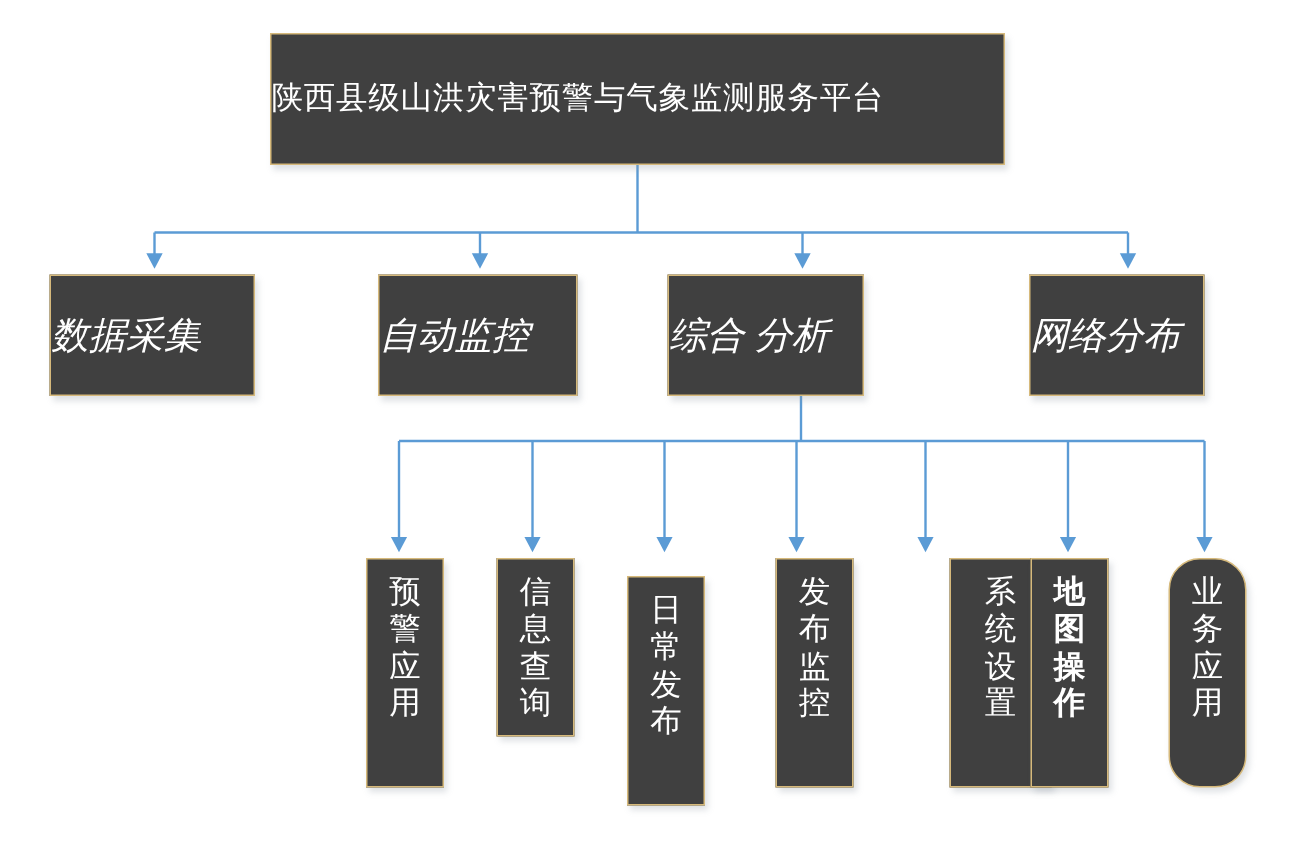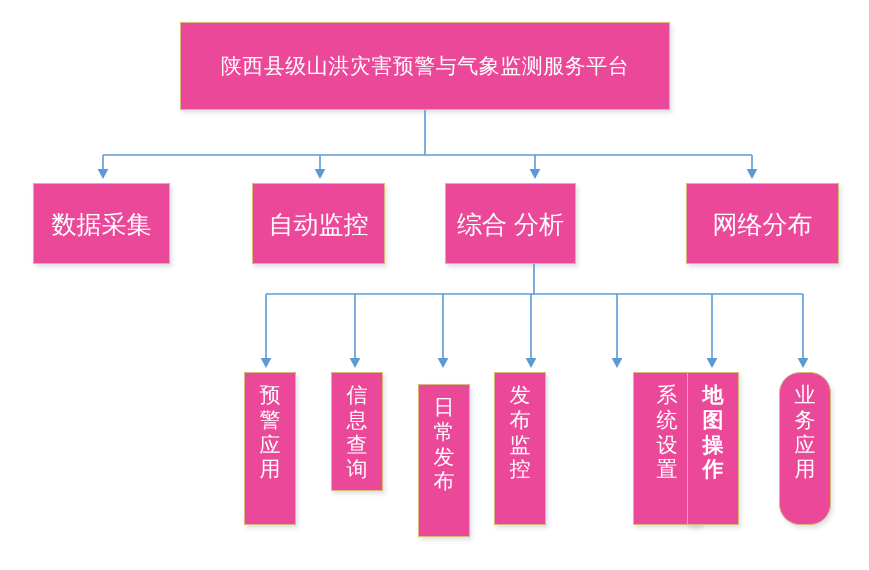--- a/index.html
+++ b/index.html
@@ -22,40 +22,41 @@
     position: absolute;
     left: 0;
     top: 0;
     width: 869px;
     height: 570px;
     pointer-events: none;
   }
   .node {
     position: absolute;
     box-sizing: border-box;
-    background: #ec4899;
+    background: #404040;
     border: 1.5px solid #D6B97B;
     color: #ffffff;
     display: flex;
     align-items: center;
-    justify-content: center;
+    justify-content: flex-start;
     text-align: center;
     box-shadow: 2px 3px 4px rgba(140,150,160,0.28);
     z-index: 2;
   }
   .node-root {
     font-size: 21px;
     letter-spacing: 0.5px;
     line-height: 1.2;
     font-weight: 400;
   }
   .node-l2 {
     font-size: 25px;
     line-height: 1.2;
     font-weight: 400;
+    font-style: italic;
   }
   .node-leaf {
     font-size: 21px;
     line-height: 1.18;
     font-weight: 400;
     padding: 10px 0;
     align-items: flex-start;
   }
   .leaf-text {
     display: block;
@@ -106,34 +107,34 @@
 
   <div class="node node-l2" style="left: 33px; top: 183px; width: 137px; height: 81px;">
     <span class="node-label">数据采集</span>
   </div>
   <div class="node node-l2" style="left: 252px; top: 183px; width: 133px; height: 81px;">
     <span class="node-label">自动监控</span>
   </div>
   <div class="node node-l2" style="left: 445px; top: 183px; width: 131px; height: 81px;">
     <span class="node-label">综合 分析</span>
   </div>
-  <div class="node node-l2" style="left: 686px; top: 183px; width: 153px; height: 81px;">
+  <div class="node node-l2" style="left: 686px; top: 183px; width: 117px; height: 81px;">
     <span class="node-label">网络分布</span>
   </div>
 
   <div class="node node-leaf" style="left: 244px; top: 372px; width: 52px; height: 153px;">
     <span class="leaf-text">预警应用</span>
   </div>
   <div class="node node-leaf" style="left: 331px; top: 372px; width: 52px; height: 119px;">
     <span class="leaf-text">信息查询</span>
   </div>
   <div class="node node-leaf" style="left: 418px; top: 384px; width: 52px; height: 153px;">
     <span class="leaf-text">日常发布</span>
   </div>
-  <div class="node node-leaf" style="left: 494px; top: 372px; width: 52px; height: 153px;">
+  <div class="node node-leaf" style="left: 517px; top: 372px; width: 52px; height: 153px;">
     <span class="leaf-text">发布监控</span>
   </div>
   <div class="node node-leaf" style="left: 592px; top: 372px; width: 68px; height: 153px; margin-left: 41px;">
     <span class="leaf-text">系统设置</span>
   </div>
   <div class="node node-leaf" style="left: 687px; top: 372px; width: 52px; height: 153px; font-weight: bold;">
     <span class="leaf-text">地图操作</span>
   </div>
   <div class="node node-leaf" style="left: 779px; top: 372px; width: 52px; height: 153px; border-radius: 21px;">
     <span class="leaf-text">业务应用</span>

